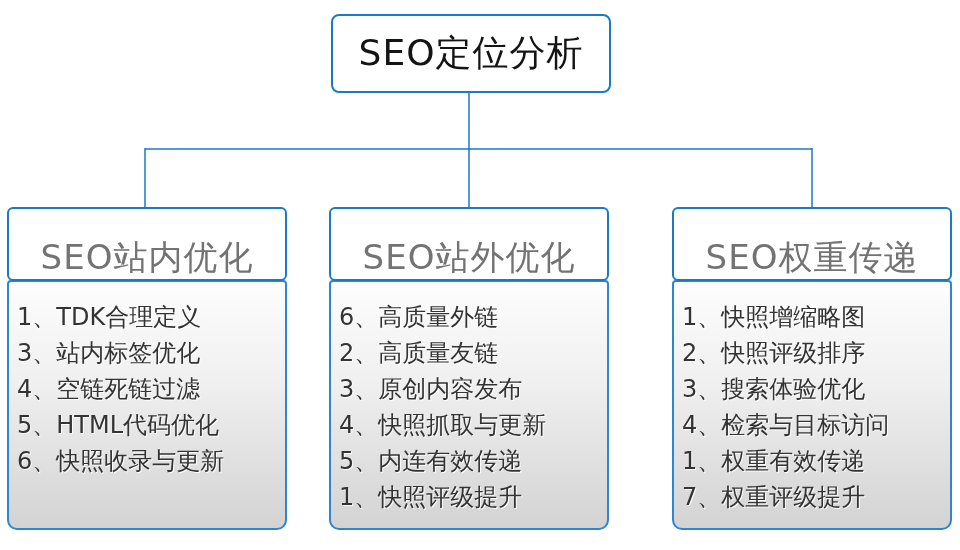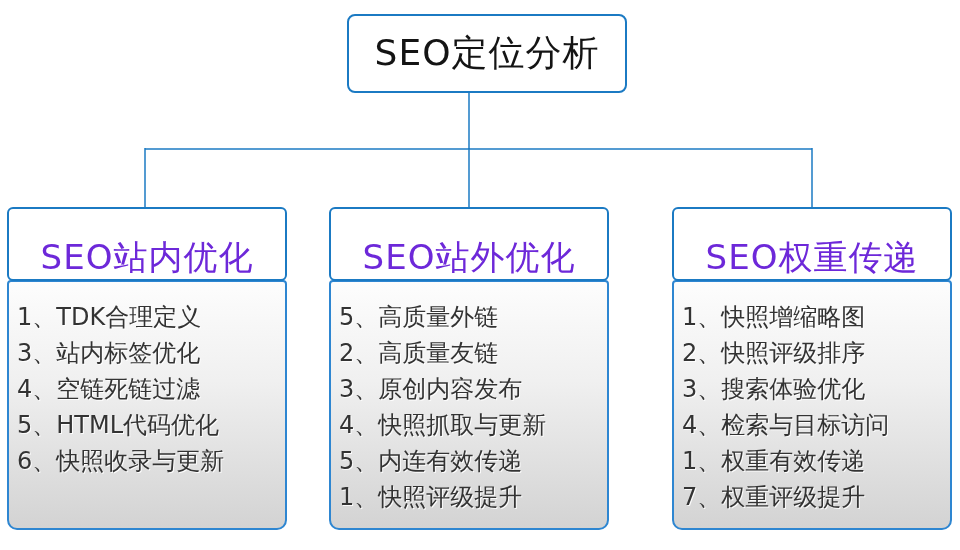--- a/index.html
+++ b/index.html
@@ -15,21 +15,21 @@
 
   .connectors {
     position: absolute;
     left: 0; top: 0;
     width: 960px; height: 550px;
     pointer-events: none;
   }
 
   .root-box {
     position: absolute;
-    left: 347px; top: 14px;
+    left: 331px; top: 14px;
     width: 280px; height: 79px;
     background: #ffffff;
     border: 2px solid #1b7ac3;
     border-radius: 8px;
     display: flex;
     align-items: center;
     justify-content: center;
     z-index: 3;
   }
   .root-box .title {
@@ -51,21 +51,21 @@
     background: #ffffff;
     border: 2px solid #1b7ac3;
     border-radius: 6px;
     display: flex;
     align-items: center;
     justify-content: center;
     z-index: 2;
   }
   .col-header .title {
     font-size: 34px;
-    color: #6d28d9;
+    color: #737373;
     letter-spacing: 1px;
     white-space: nowrap;
     margin-top: 28px;
   }
 
   .col-list {
     position: absolute;
     left: 0; top: 73px;
     width: 280px; height: 250px;
     background: linear-gradient(180deg, #fdfdfd 0%, #f0f0f0 40%, #d3d3d3 100%);
@@ -112,21 +112,21 @@
       <div class="list-item">5、HTML代码优化</div>
       <div class="list-item">6、快照收录与更新</div>
     </div>
   </div>
 
   <div class="column col-middle">
     <div class="col-header">
       <span class="title">SEO站外优化</span>
     </div>
     <div class="col-list">
-      <div class="list-item">5、高质量外链</div>
+      <div class="list-item">6、高质量外链</div>
       <div class="list-item">2、高质量友链</div>
       <div class="list-item">3、原创内容发布</div>
       <div class="list-item">4、快照抓取与更新</div>
       <div class="list-item">5、内连有效传递</div>
       <div class="list-item">1、快照评级提升</div>
     </div>
   </div>
 
   <div class="column col-right">
     <div class="col-header">

